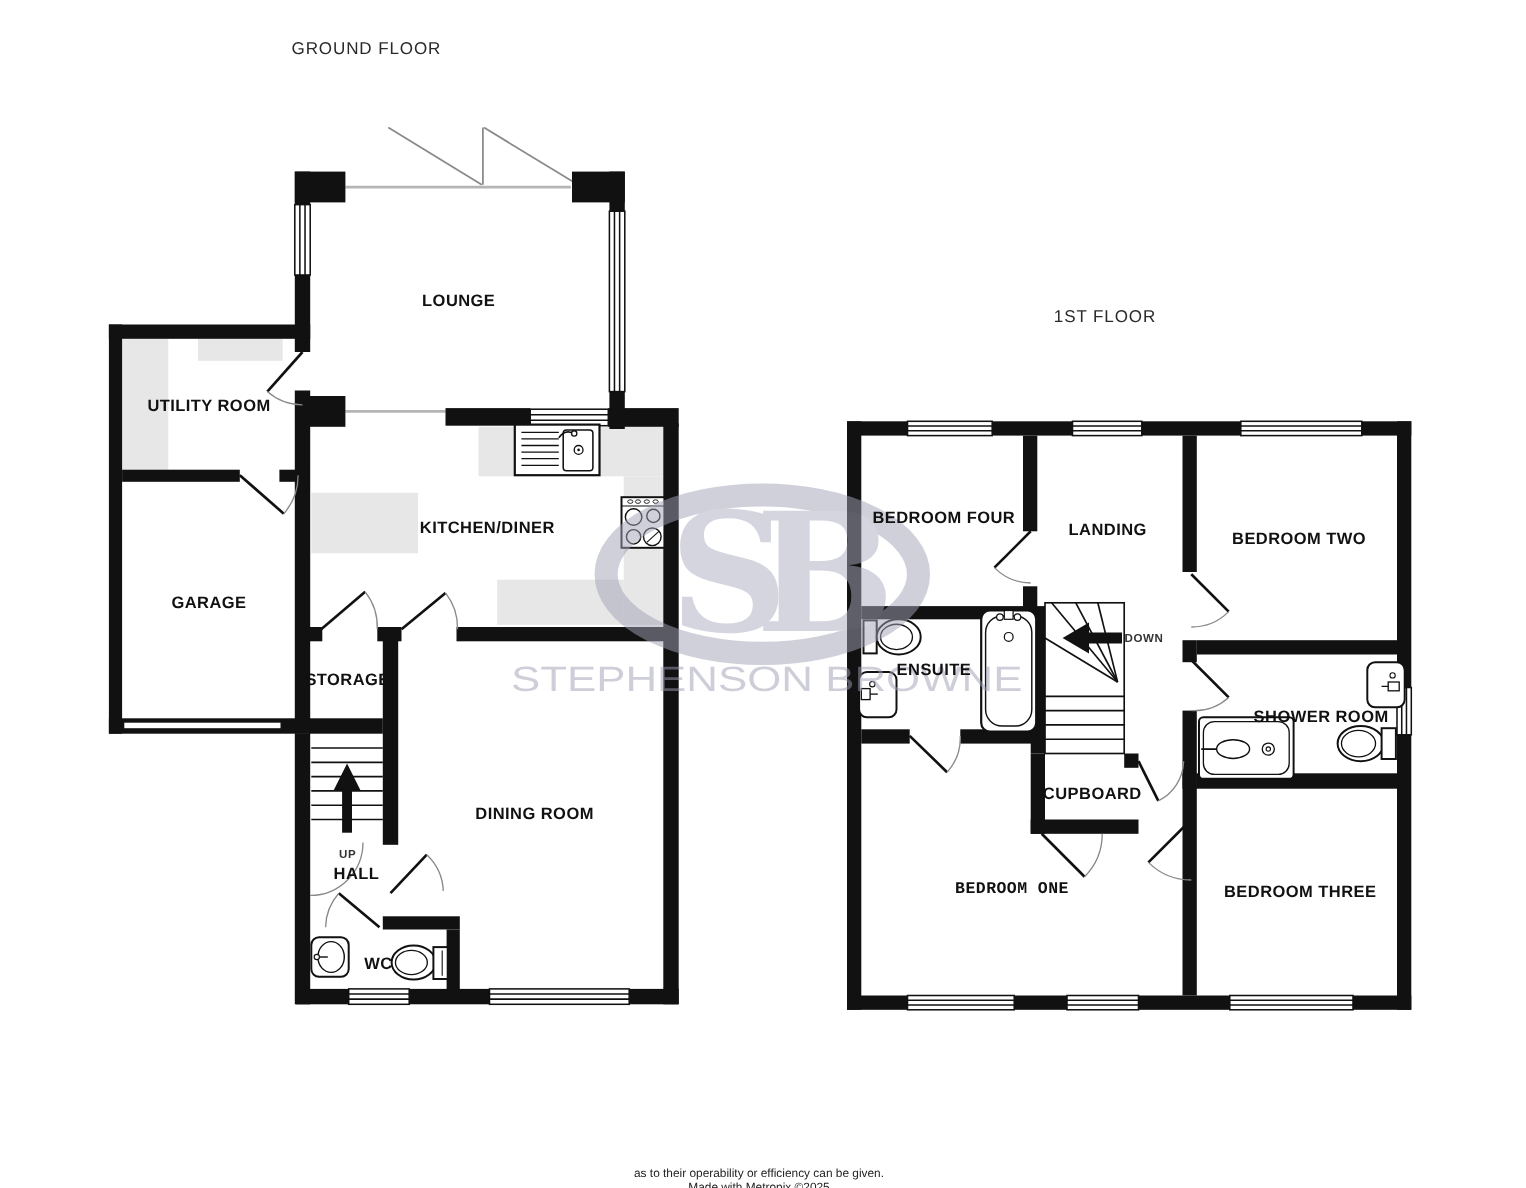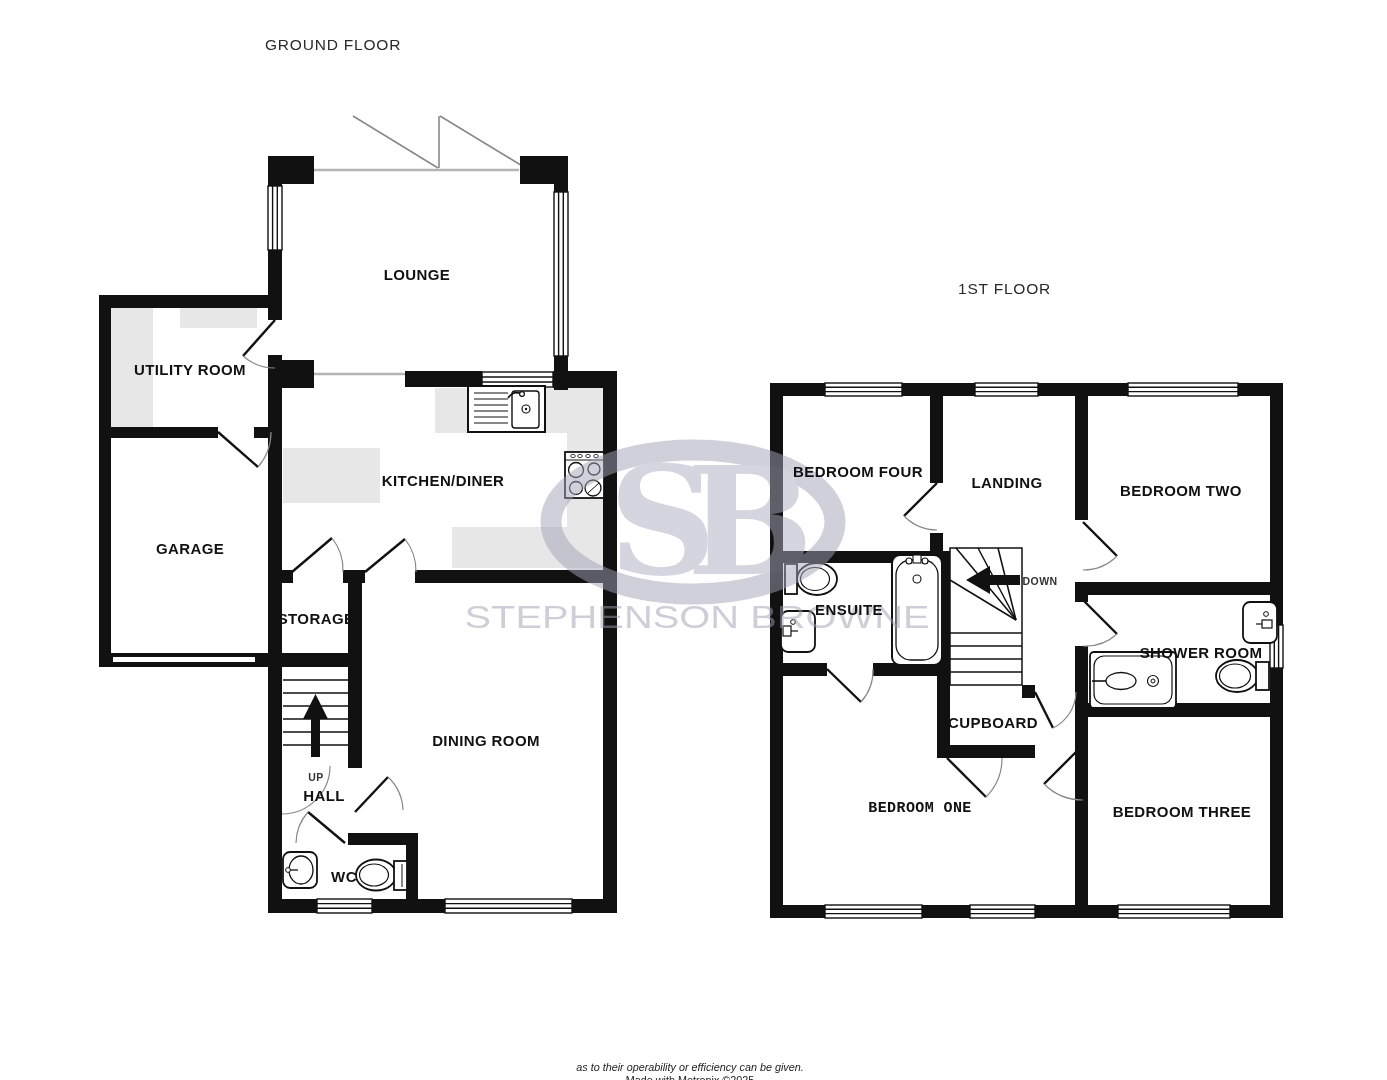--- a/index.html
+++ b/index.html
@@ -352,16 +352,16 @@
   <div class="lbl" style="left:858px;top:471px;">BEDROOM FOUR</div>
   <div class="lbl" style="left:1007px;top:482px;">LANDING</div>
   <div class="lbl" style="left:1181px;top:490px;">BEDROOM TWO</div>
   <div class="lbl" style="left:849px;top:609px;">ENSUITE</div>
   <div class="small" style="left:1040px;top:581px;">DOWN</div>
   <div class="lbl" style="left:993px;top:722px;">CUPBOARD</div>
   <div class="lbl" style="left:1185px;top:652px;margin-left:16px;">SHOWER ROOM</div>
   <div class="lbl" style="left:920px;top:808px;font-family:Liberation Mono, monospace;">BEDROOM ONE</div>
   <div class="lbl" style="left:1182px;top:811px;">BEDROOM THREE</div>
 
-  <div class="disc" style="top:1061px;font-style:italic;">as to their operability or efficiency can be given.</div>
+  <div class="disc" style="top:1061px;">as to their operability or efficiency can be given.</div>
   <div class="disc" style="top:1074px;">Made with Metropix ©2025</div>
 
 </div>
 
 </body></html>

